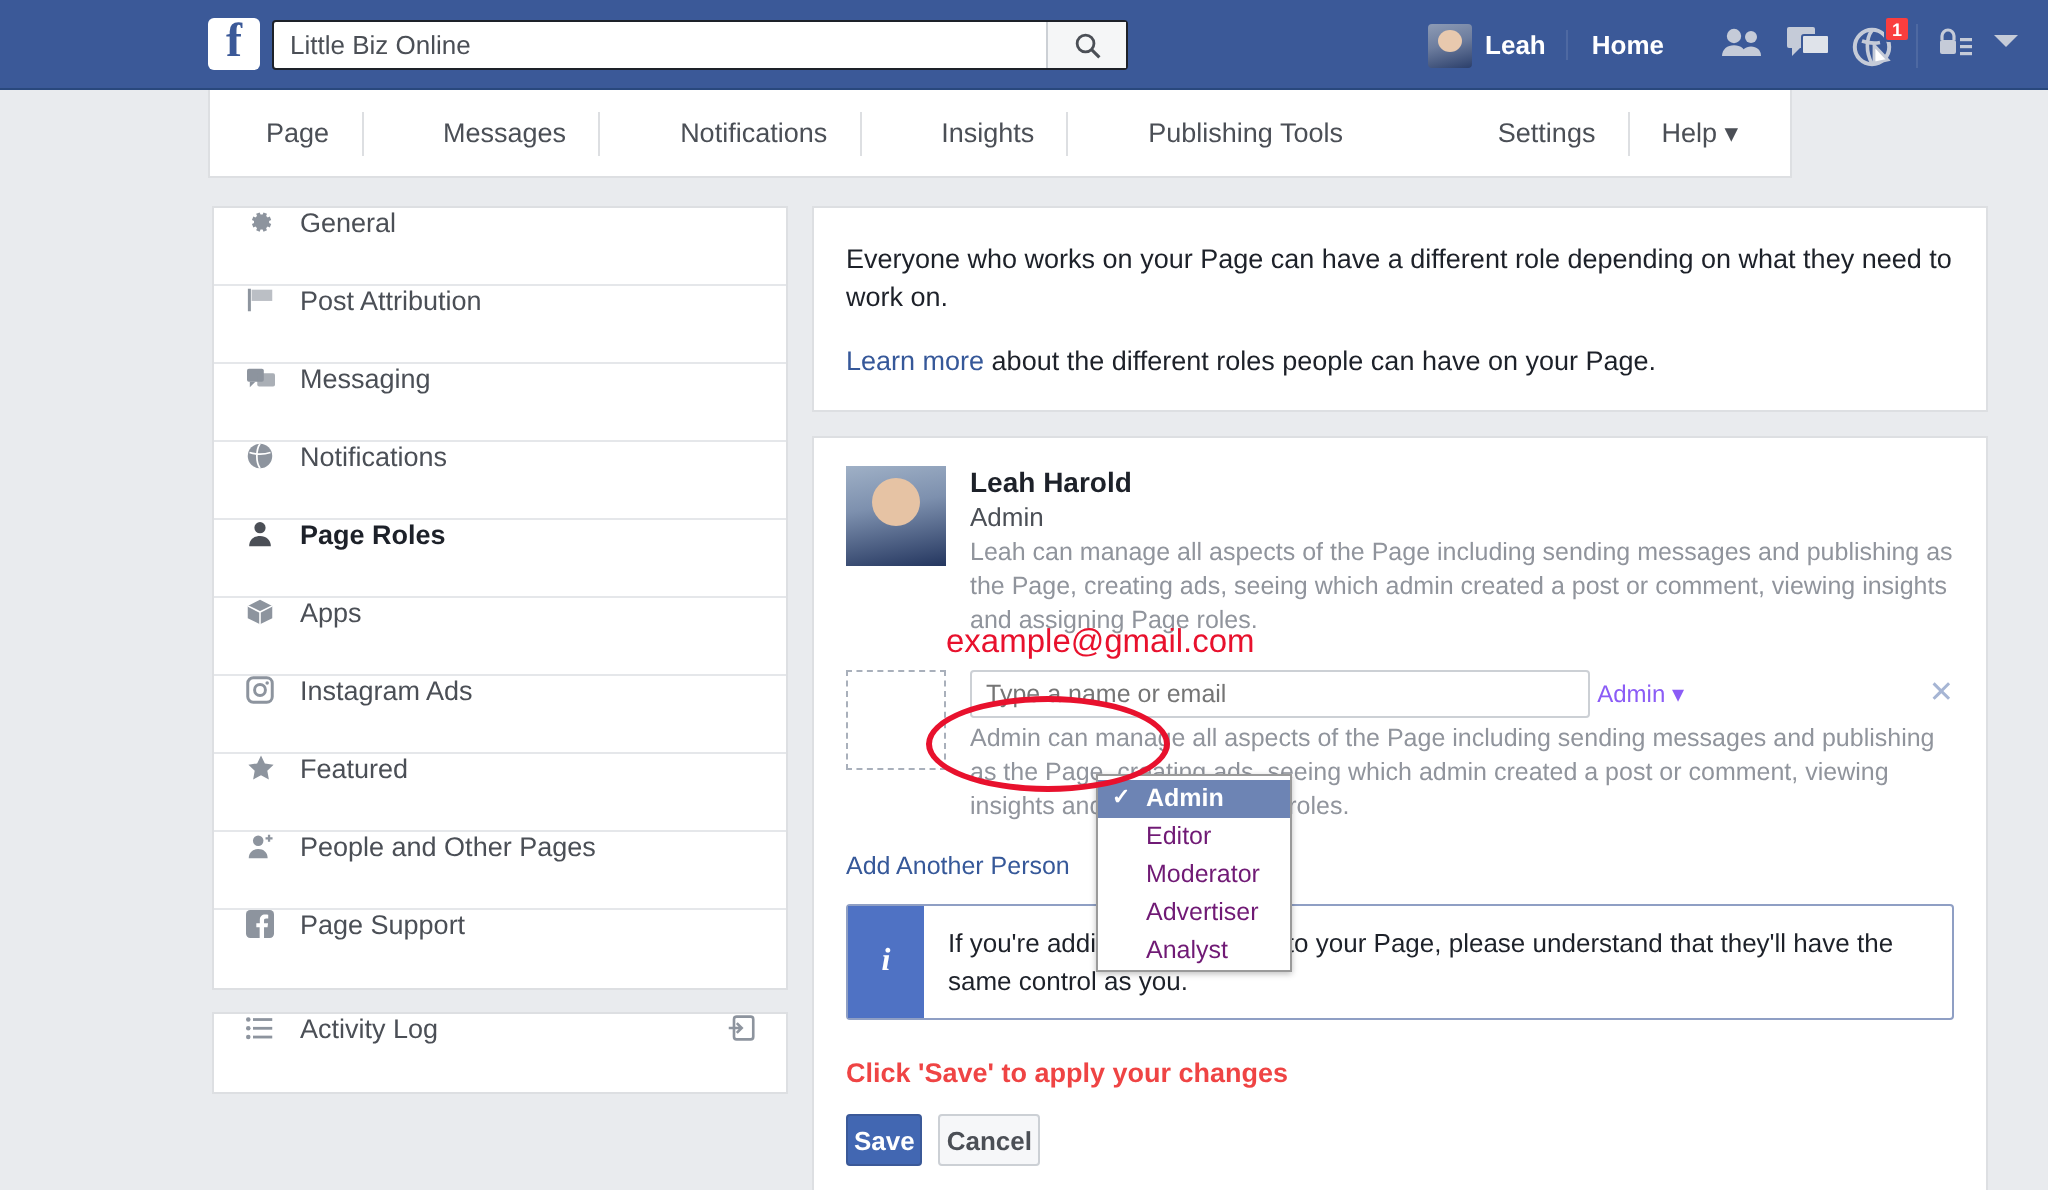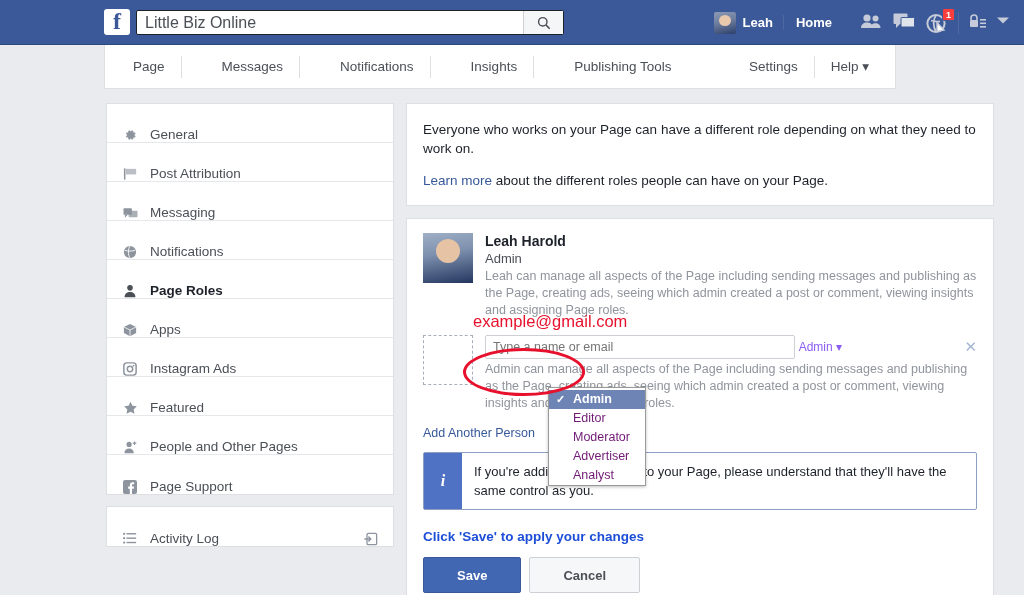--- a/index.html
+++ b/index.html
@@ -29,21 +29,21 @@
   }
   .search-wrap {
     position: absolute; left: 136px; top: 10px;
     width: 428px; height: 25px;
     background: #fff; border: 1px solid #1d2129; border-radius: 2px;
     display: flex; align-items: center;
   }
   .search-input {
     flex: 1; border: none; outline: none; height: 32px;
     padding: 0 8px; font-family: "Liberation Sans", sans-serif;
-    font-size: 16px; color: #4b4f56; background: transparent;
+    font-size: 13px; color: #4b4f56; background: transparent;
   }
   .search-btn {
     width: 40px; height: 23px; background: #f5f6f7;
     border: none; border-left: 1px solid #ccd0d5;
     display: flex; align-items: center; justify-content: center;
     cursor: pointer;
   }
   .nav-right {
     position: absolute; right: 14px; top: 0; height: 45px;
     display: flex; align-items: center; gap: 0px;
@@ -93,21 +93,21 @@
     border-right: 1px solid #dddfe2; white-space: nowrap;
   }
   .subnav-left .tab:first-child { padding-left: 28px; }
   .subnav-left .tab:last-child { border-right: none; }
   .subnav-right .tab:last-child { border-right: none; padding-right: 26px; }
 
   
   .sidebar { position: absolute; top: 103px; left: 106px; width: 288px; }
   .side-card { background: #fff; border: 1px solid #dddfe2; }
   .side-item {
-    display: flex; align-items: flex-end; height: 39px;
+    display: flex; align-items: flex-start; height: 39px;
     padding: 0 14px; border-bottom: 1px solid #e5e7ea;
     cursor: pointer; color: #4b4f56; font-size: 13.5px;
   }
   .side-item:last-child { border-bottom: none; }
   .side-item.active { color: #1d2129; font-weight: bold; }
   .side-ico {
     width: 18px; margin-right: 11px; flex: none;
     display: flex; align-items: center; justify-content: center;
     color: #8d949e;
   }
@@ -212,26 +212,26 @@
     position: absolute; color: #e8112d;
     font-family: "Liberation Sans", sans-serif;
     font-size: 16.5px; white-space: nowrap; pointer-events: none;
     z-index: 60;
   }
   .annot-ellipse {
     position: absolute; border: 3px solid #e8112d;
     border-radius: 50%; pointer-events: none; z-index: 60;
   }
   .save-hint {
-    margin-top: 19px; color: #1d4ed8; font-weight: bold;
+    margin-top: 19px; color: #ef4444; font-weight: bold;
     font-size: 13.5px;
   }
   .btn-row { margin-top: 13px; display: flex; gap: 8px; }
   .btn {
-    height: 36px; padding: 0 33px; border-radius: 2px;
+    height: 26px; padding: 0 3px; border-radius: 2px;
     font-family: "Liberation Sans", sans-serif;
     font-size: 13px; font-weight: bold; cursor: pointer;
   }
   .btn-save { background: #4267b2; border: 1px solid #3b5998; color: #fff; }
   .btn-cancel { background: #f6f7f9; border: 1px solid #ccd0d5; color: #4b4f56; }
 </style>
 </head>
 <body>
 
 <div class="topbar">

